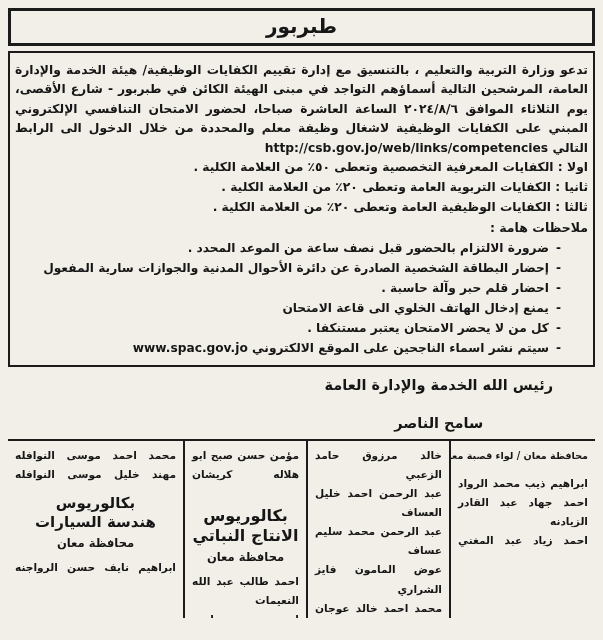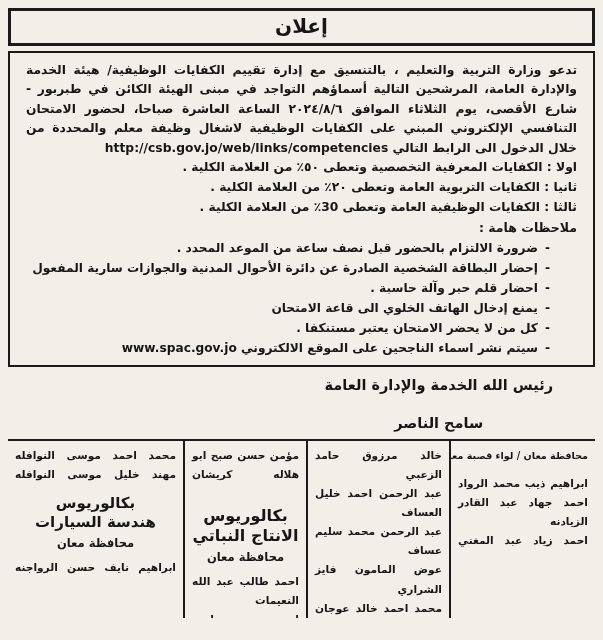--- a/index.html
+++ b/index.html
@@ -19,21 +19,21 @@
   .title-box {
     border: 3px solid #1b1b1b;
     text-align: center;
     font-size: 20px;
     font-weight: bold;
     padding: 3px 0 5px;
     margin-bottom: 5px;
   }
   .main-box {
     border: 2px solid #1b1b1b;
-    padding: 8px 16px 7px;
+    padding: 8px 5px 7px;
   }
   .para {
     font-size: 12.3px;
     line-height: 1.58;
     text-align: justify;
   }
   .url { direction: ltr; unicode-bidi: embed; }
   .according { font-size: 12.4px; line-height: 1.6; margin-top: 2px; }
   .comp-item { font-size: 12.3px; line-height: 1.62; }
   .notes-title { font-size: 12.5px; line-height: 1.62; }
@@ -84,31 +84,31 @@
   }
   .auto-head { max-width: 125px; margin: 10px auto 0; font-size: 15px; }
   .plant-head { margin-top: 22px; }
   .mt4 { margin-top: 4px; }
 </style>
 </head>
 <body>
 
 <div class="page">
 
-  <div class="title-box">إعلان</div>
+  <div class="title-box">طبربور</div>
 
   <div class="main-box">
     <p class="para">
       <span>تدعو وزارة التربية والتعليم ، بالتنسيق مع إدارة تقييم الكفايات الوظيفية/ هيئة الخدمة والإدارة العامة، المرشحين التالية أسماؤهم التواجد في مبنى الهيئة الكائن في طبربور - شارع الأقصى، يوم الثلاثاء الموافق ٢٠٢٤/٨/٦ الساعة العاشرة صباحا، لحضور الامتحان التنافسي الإلكتروني المبني على الكفايات الوظيفية لاشغال وظيفة معلم والمحددة من خلال الدخول الى الرابط التالي</span>
       <span class="url">http://csb.gov.jo/web/links/competencies</span>
     </p>
 
     <div class="comp-item">اولا : الكفايات المعرفية التخصصية وتعطى ٥٠٪ من العلامة الكلية .</div>
     <div class="comp-item">ثانيا : الكفايات التربوية العامة وتعطى ٢٠٪ من العلامة الكلية .</div>
-    <div class="comp-item">ثالثا : الكفايات الوظيفية العامة وتعطى 30٪ من العلامة الكلية .</div>
+    <div class="comp-item">ثالثا : الكفايات الوظيفية العامة وتعطى ٢٠٪ من العلامة الكلية .</div>
 
     <div class="notes-title">ملاحظات هامة :</div>
 
     <div class="note-row">
       <span>-</span>
       <span>ضرورة الالتزام بالحضور قبل نصف ساعة من الموعد المحدد .</span>
     </div>
     <div class="note-row">
       <span>-</span>
       <span>إحضار البطاقة الشخصية الصادرة عن دائرة الأحوال المدنية والجوازات سارية المفعول</span>

